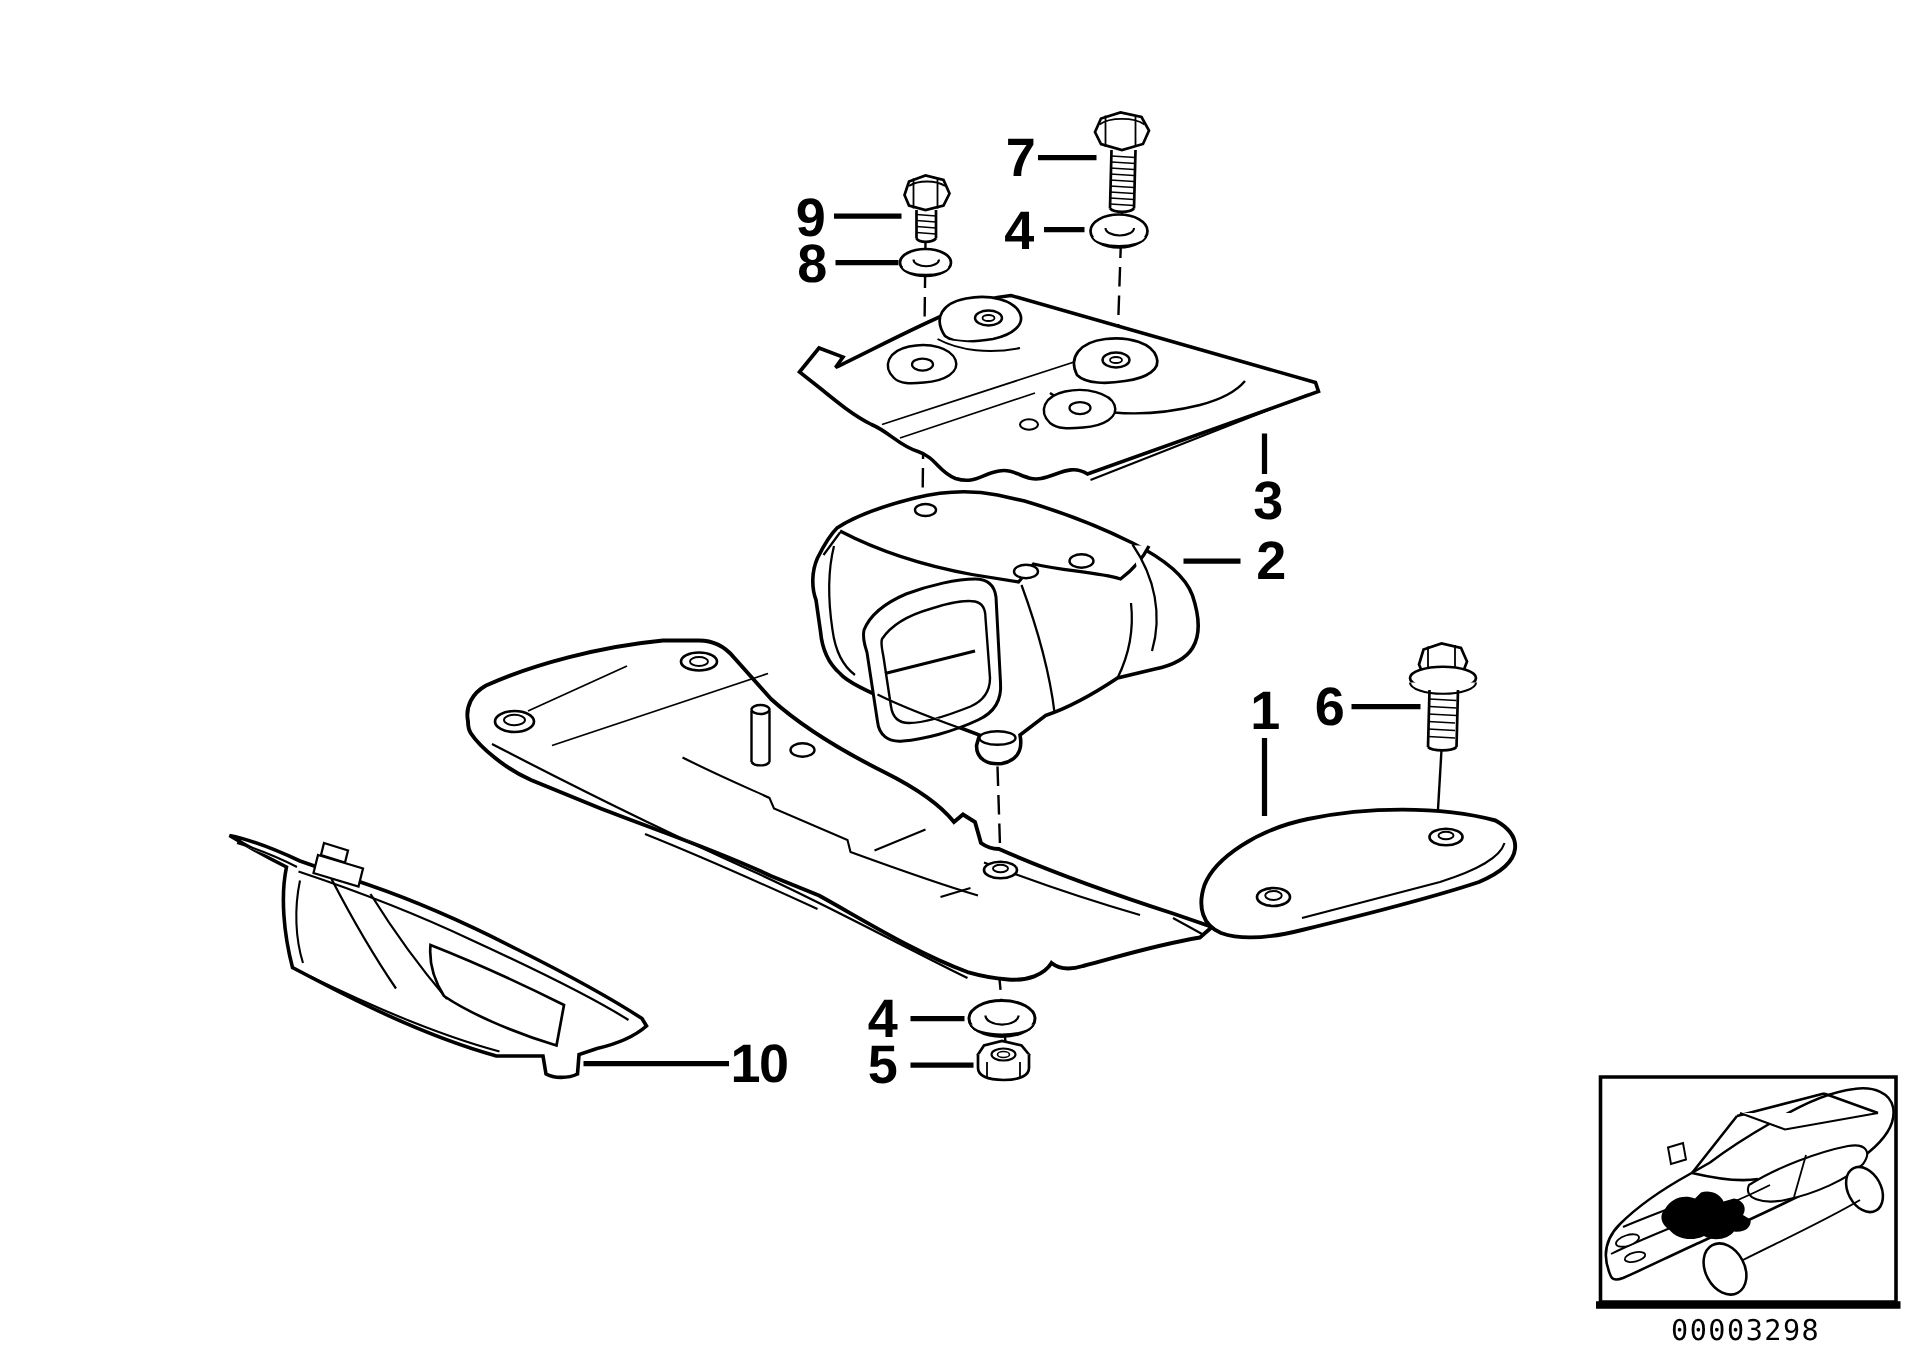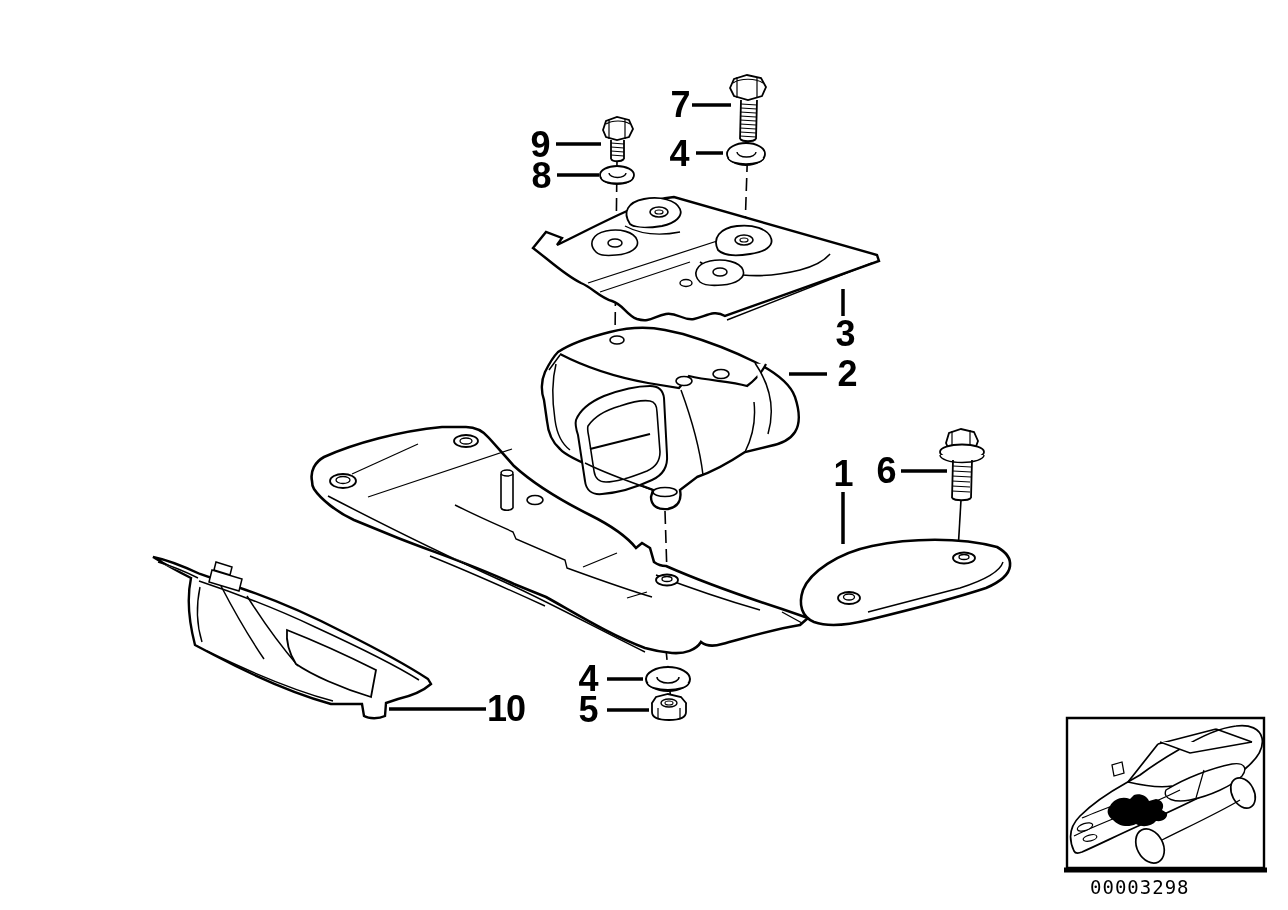--- a/index.html
+++ b/index.html
@@ -2,21 +2,21 @@
 <html><head>
 <meta charset="utf-8">
 <style>
   html,body{margin:0;padding:0;background:#ffffff;}
   .stage{position:relative;width:1288px;height:910px;background:#ffffff;overflow:hidden;
          font-family:"Liberation Sans",sans-serif;}
   .stage svg{position:absolute;left:0;top:0;}
   .callout{position:absolute;transform:translate(-50%,-50%);
            font:700 36px "Liberation Sans",sans-serif;color:#000;line-height:1;
            letter-spacing:-1px;cursor:default;user-select:none;}
-  .code{position:absolute;left:1090px;top:876px;
+  .code{position:absolute;left:1114px;top:876px;
         font:19px "DejaVu Sans Mono",monospace;color:#000;letter-spacing:1px;}
   path,ellipse,rect,line,circle{vector-effect:non-scaling-stroke;}
 </style>
 </head>
 <body>
 
 <div class="stage">
 
 <svg width="1288" height="910" viewBox="0 0 1288 910" fill="none" stroke="#000">
 

